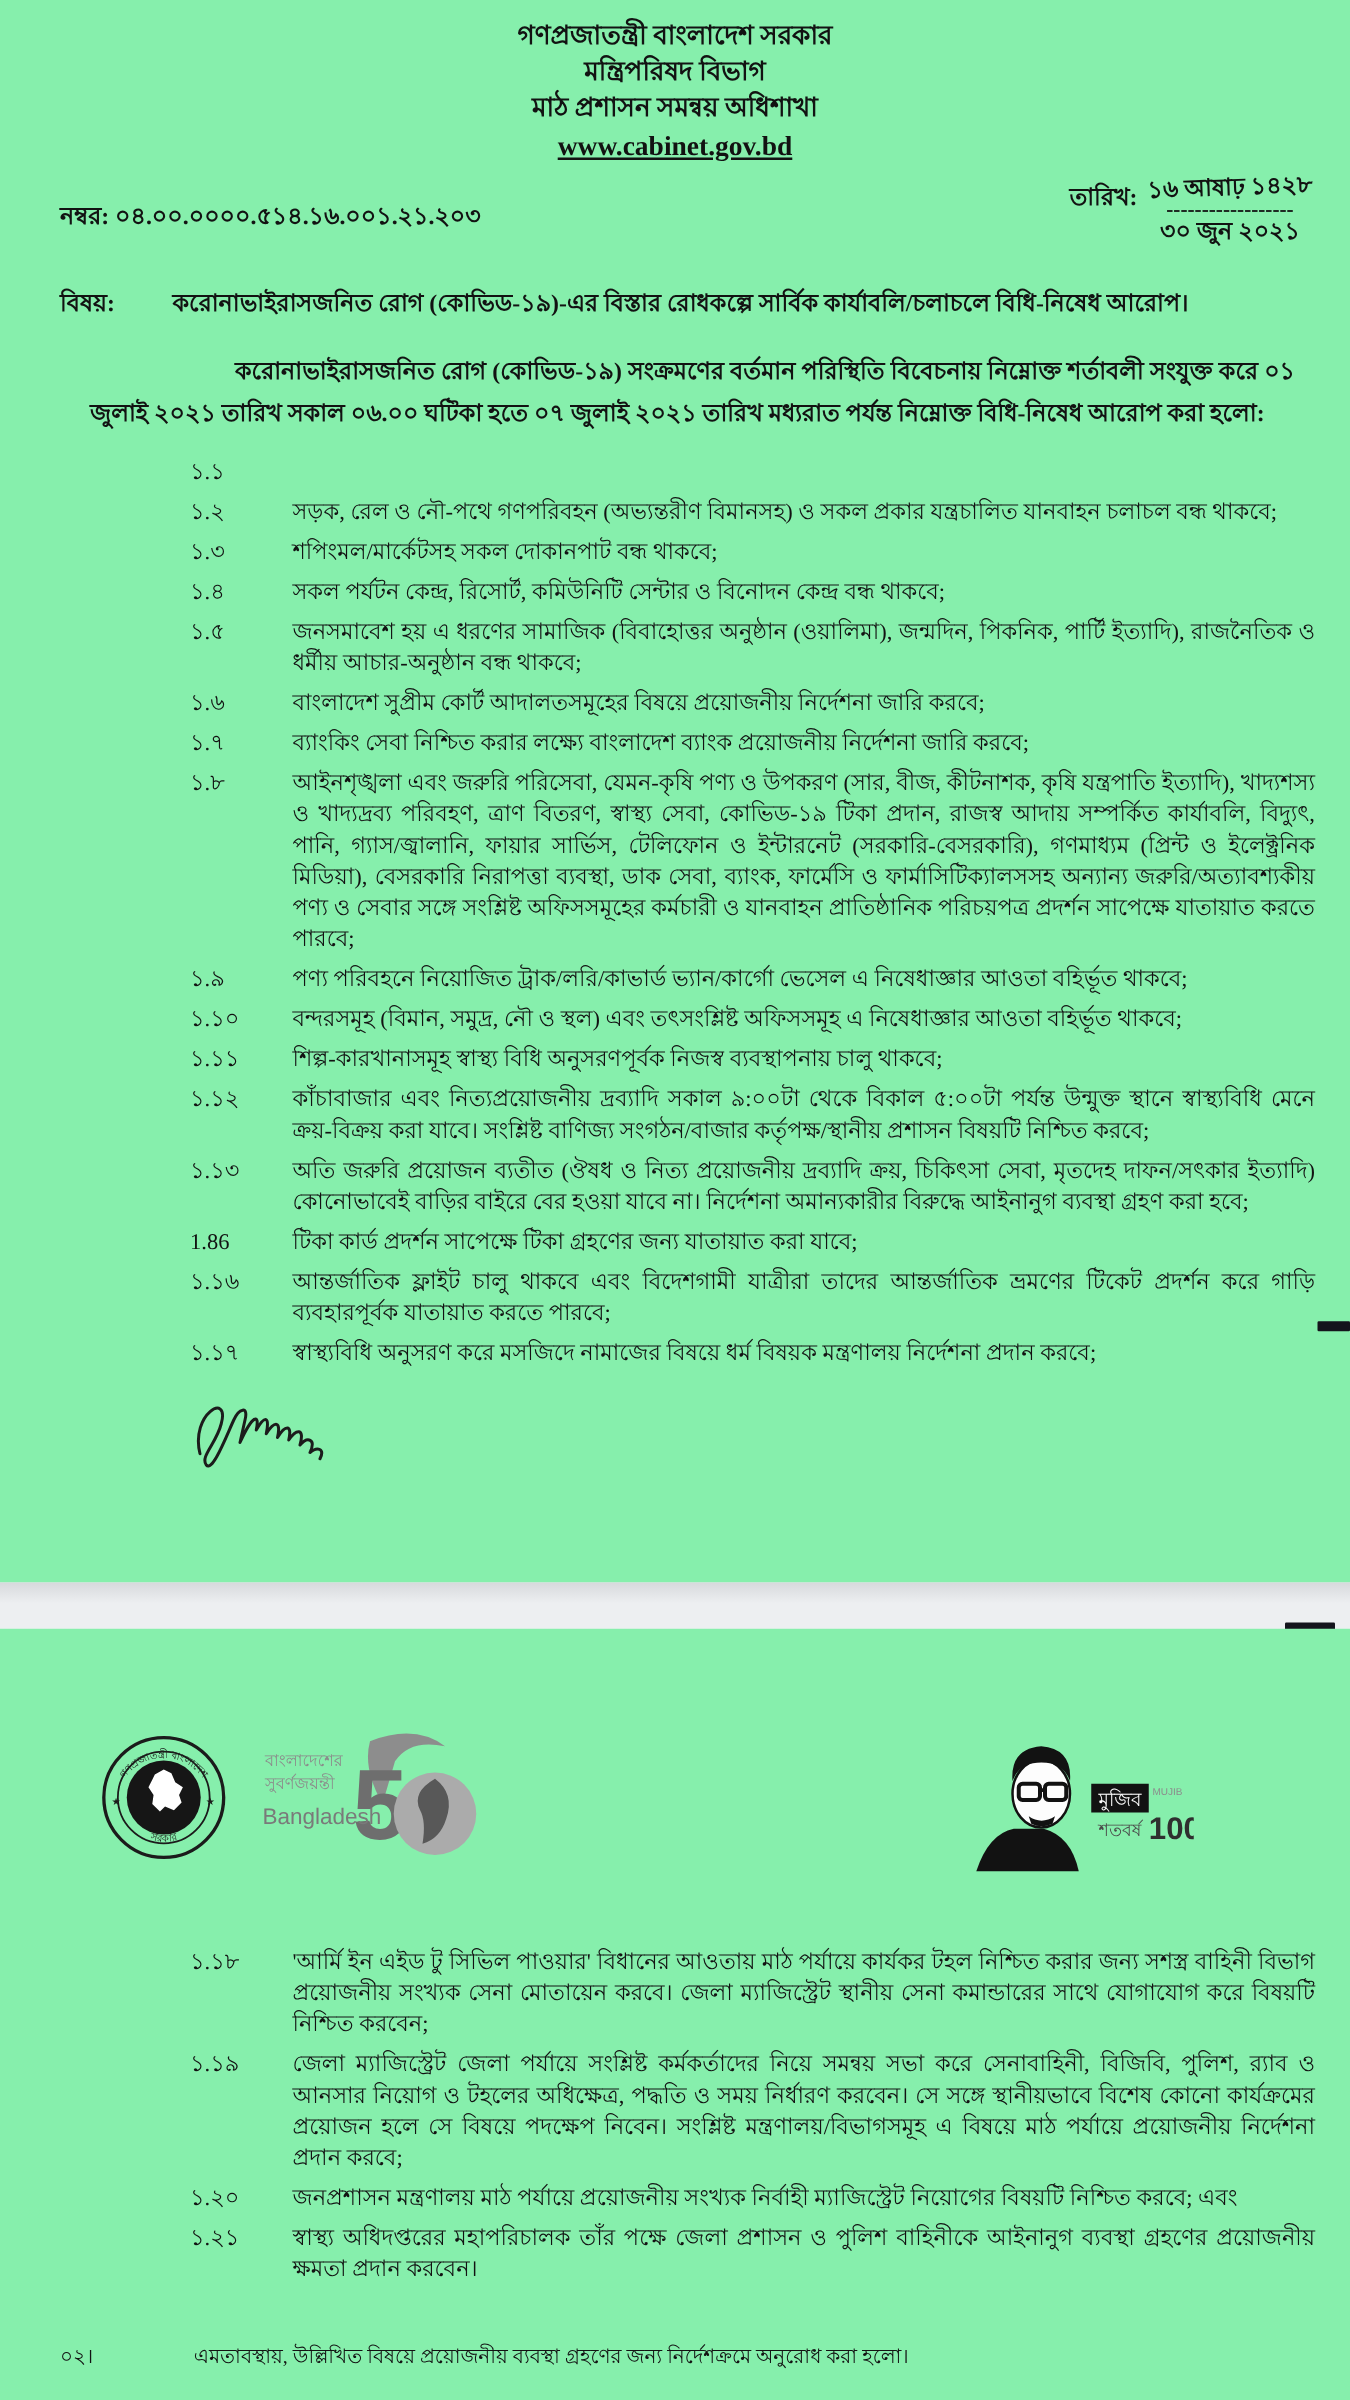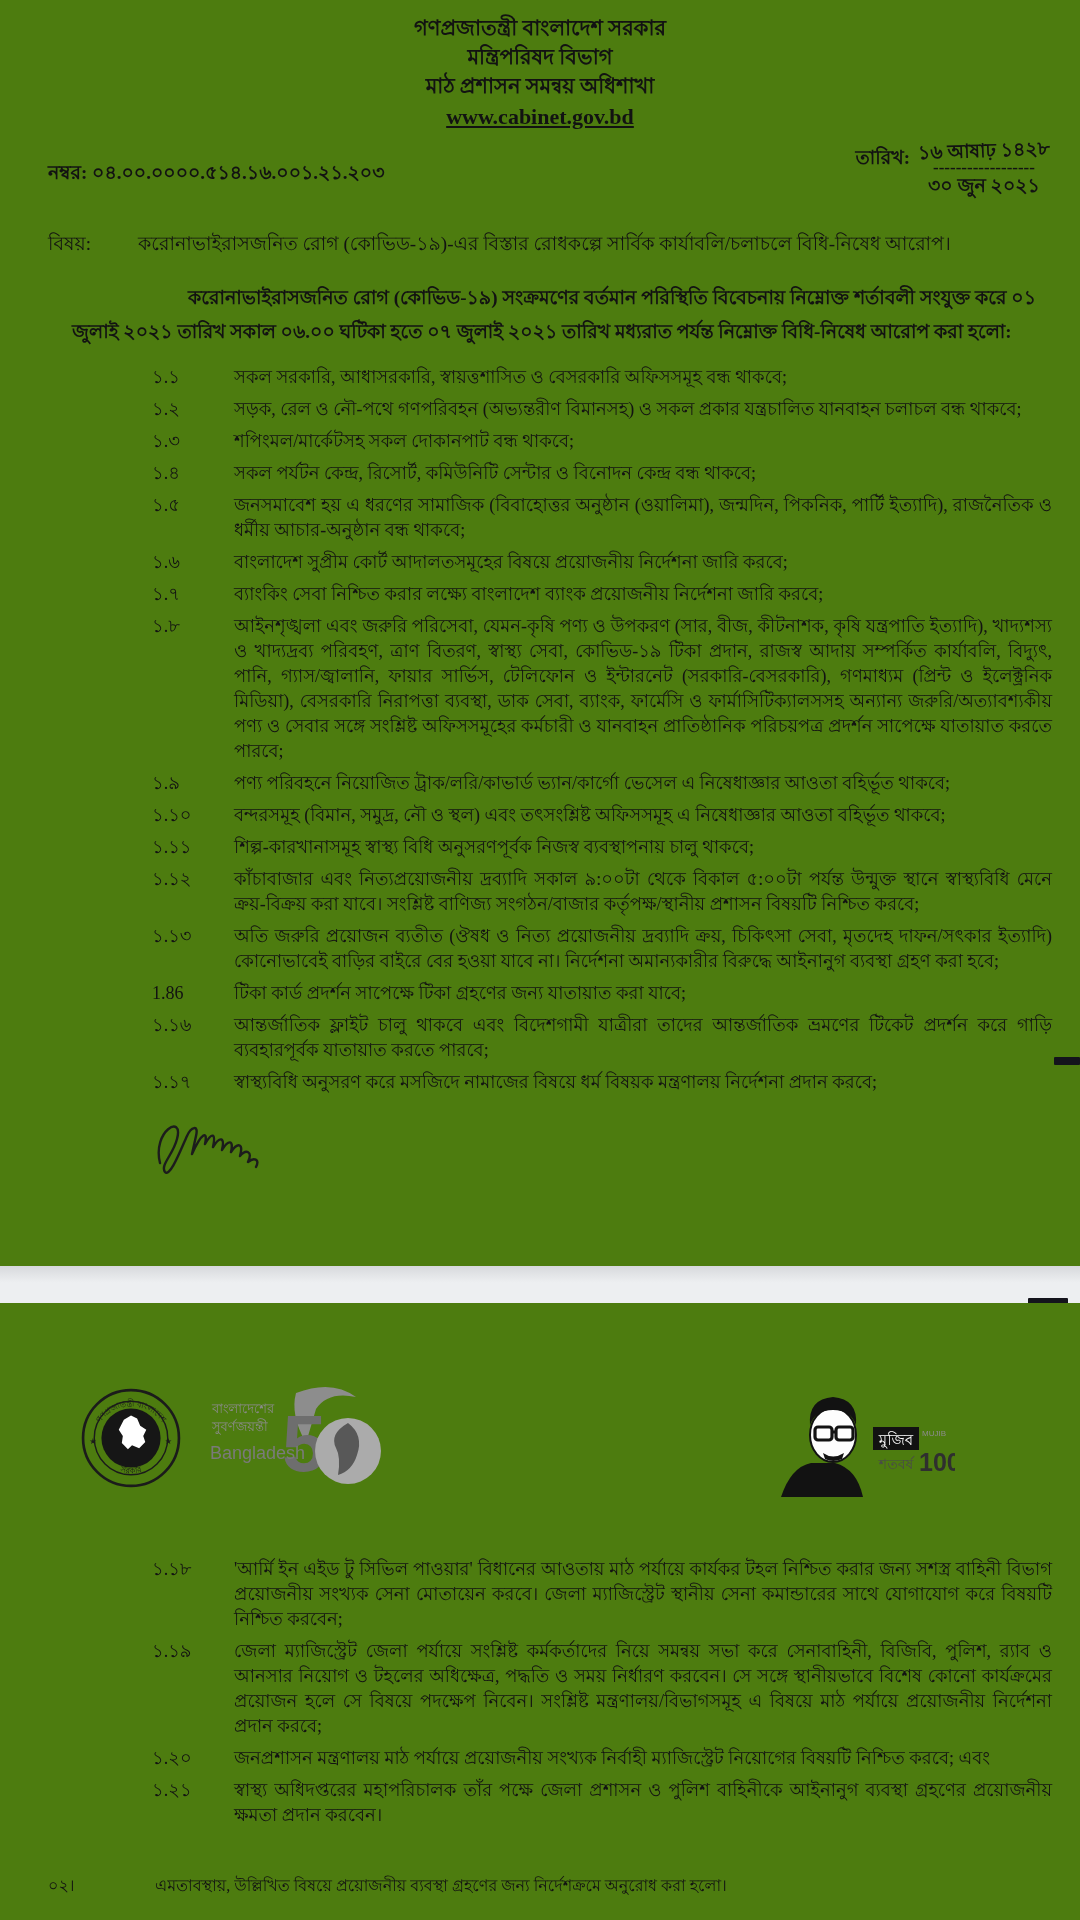--- a/index.html
+++ b/index.html
@@ -1,21 +1,21 @@
 <!DOCTYPE html>
 <html><head>
 <meta charset="utf-8">
 <style>
   html,body{margin:0;padding:0}
   body{
     width:1080px;height:1920px;background:#f6f7f8;
     font-family:"Liberation Serif","DejaVu Serif",serif;
     color:#121212;overflow:hidden;
   }
-  .page{position:relative;background:#4d7c0f}
+  .page{position:relative;background:#86efac}
   #page1{height:1266px;overflow:hidden}
   #page2{height:617px;overflow:hidden}
   .separator{height:37px;background:linear-gradient(#d7d9dc,#edeff1 45%,#edeff1);position:relative}
 
   
   .hdr{padding-top:14px;text-align:center;font-weight:bold}
   .hdr-line{font-size:21px;line-height:29px}
   .hdr-site{font-size:22px;line-height:31px;text-decoration:underline}
 
   
@@ -23,21 +23,21 @@
         margin:8px 30px 0 48px;font-size:19px;font-weight:bold}
   .memo{padding-top:18px}
   .date-block{display:flex;align-items:center}
   .date-label{padding-bottom:20px;margin-right:8px}
   .date-stack{display:inline-block;text-align:center}
   .d-bn{display:block;font-size:19px;line-height:22px;transform:rotate(-2deg)}
   .d-dash{display:block;font-size:17px;line-height:12px;letter-spacing:0}
   .d-en{display:block;font-size:19px;line-height:24px}
 
   
-  .subject{display:flex;margin:32px 44px 0 48px;font-weight:normal;font-size:19px;line-height:27px}
+  .subject{display:flex;margin:32px 44px 0 48px;font-weight:bold;font-size:19px;line-height:27px}
   .subject .lbl{flex:none;width:90px}
 
   
   .intro{margin:24px 44px 0 72px;font-size:19px;font-weight:bold;line-height:34px;
          text-align:justify;text-indent:116px}
 
   
   .rules{margin-top:16px}
   .rule{display:flex;padding:0 28px 0 152px;margin-bottom:7px;font-size:18px;line-height:25px}
   .rnum{flex:none;width:82px}
@@ -92,21 +92,20 @@
   <div class="subject">
     <span class="lbl">বিষয়:</span>
     <span>করোনাভাইরাসজনিত রোগ (কোভিড-১৯)-এর বিস্তার রোধকল্পে সার্বিক কার্যাবলি/চলাচলে বিধি-নিষেধ আরোপ।</span>
   </div>
 
   <p class="intro">করোনাভাইরাসজনিত রোগ (কোভিড-১৯) সংক্রমণের বর্তমান পরিস্থিতি বিবেচনায় নিম্নোক্ত শর্তাবলী সংযুক্ত করে ০১ জুলাই ২০২১ তারিখ সকাল ০৬.০০ ঘটিকা হতে ০৭ জুলাই ২০২১ তারিখ মধ্যরাত পর্যন্ত নিম্নোক্ত বিধি-নিষেধ আরোপ করা হলো:</p>
 
   <div class="rules">
     <div class="rule">
         <span class="rnum">১.১</span>
-        <span class="rtext">সকল সরকারি, আধাসরকারি, স্বায়ত্তশাসিত ও বেসরকারি অফিসসমূহ বন্ধ থাকবে;</span>
       </div>
     <div class="rule">
         <span class="rnum">১.২</span>
         <span class="rtext">সড়ক, রেল ও নৌ-পথে গণপরিবহন (অভ্যন্তরীণ বিমানসহ) ও সকল প্রকার যন্ত্রচালিত যানবাহন চলাচল বন্ধ থাকবে;</span>
       </div>
     <div class="rule">
         <span class="rnum">১.৩</span>
         <span class="rtext">শপিংমল/মার্কেটসহ সকল দোকানপাট বন্ধ থাকবে;</span>
       </div>
     <div class="rule">

